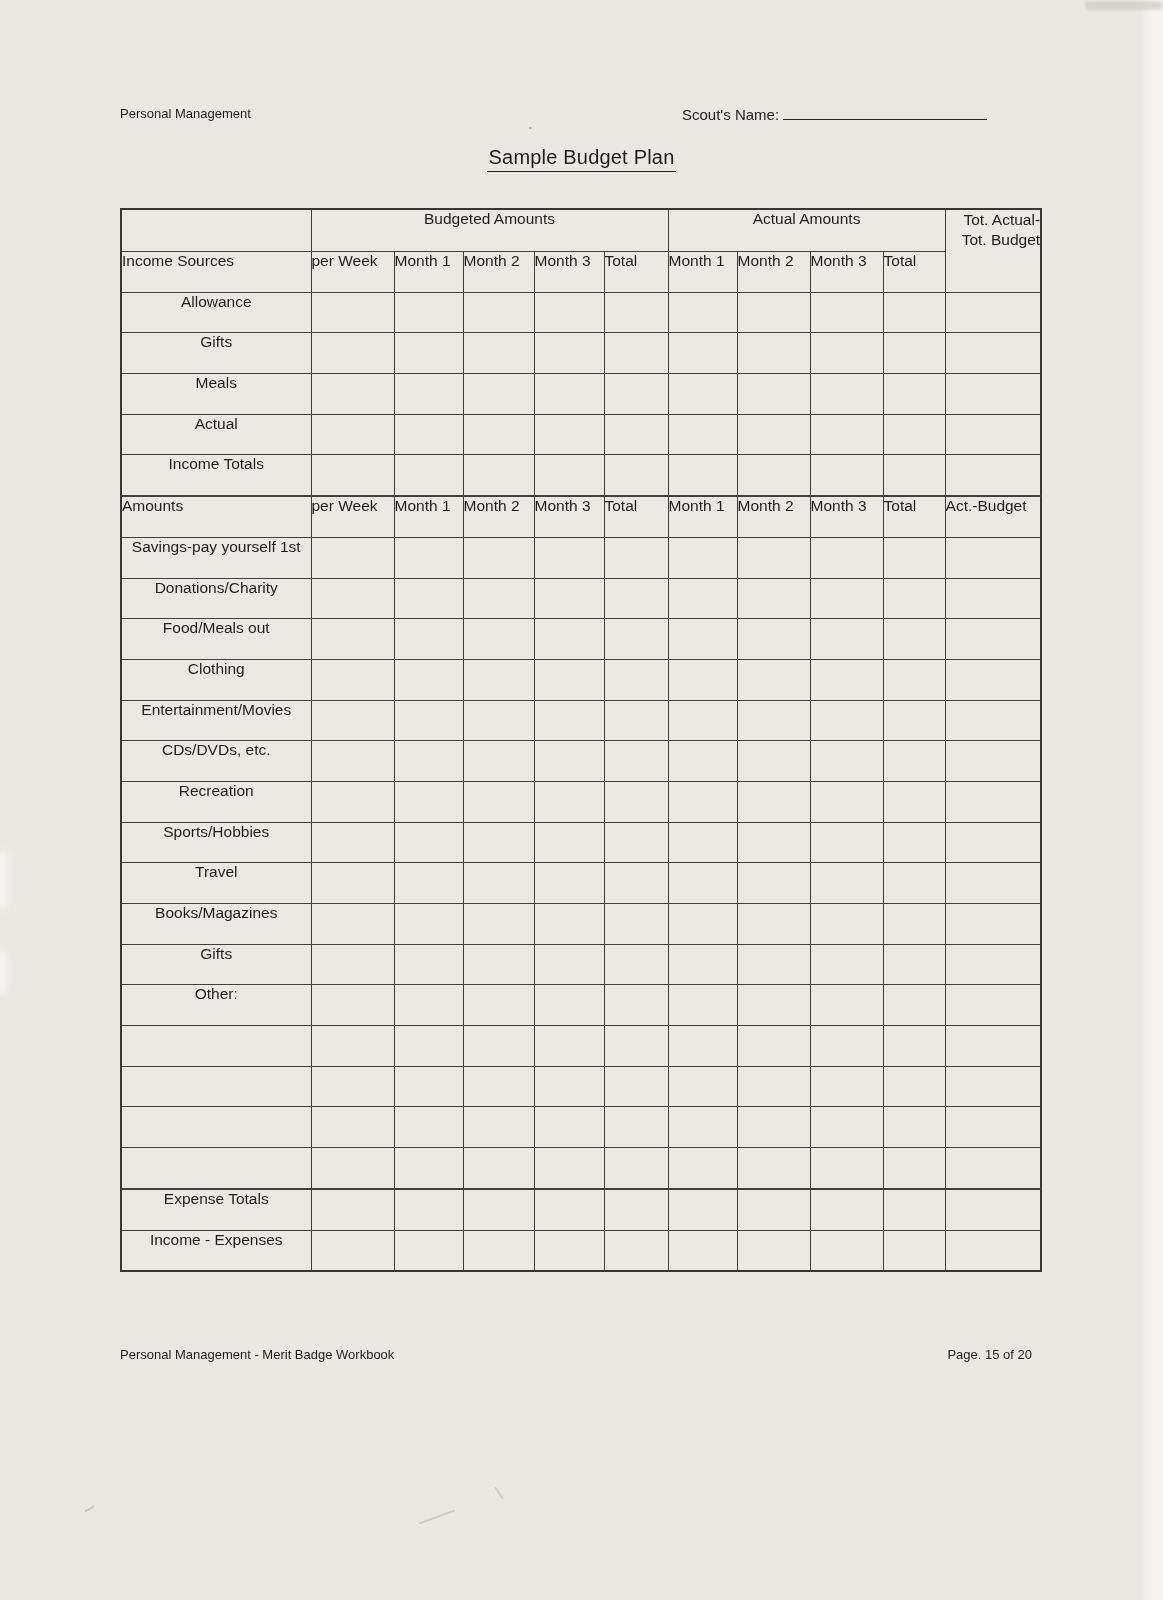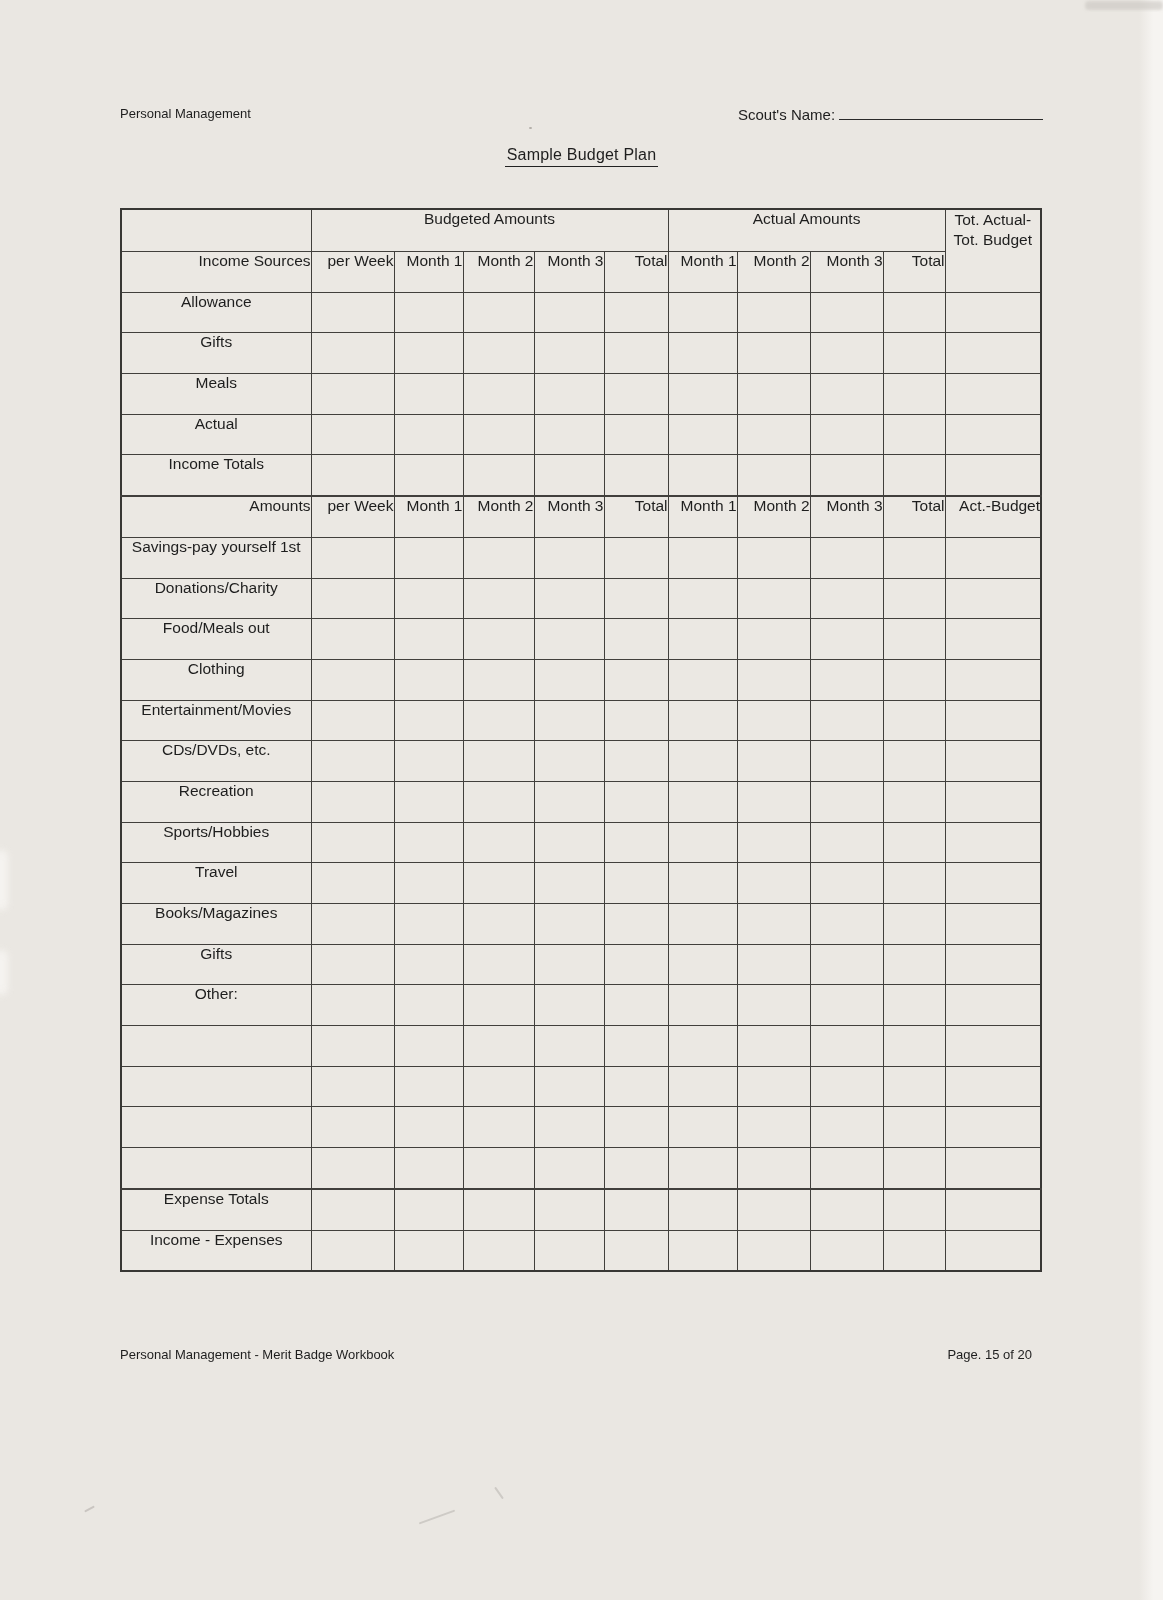--- a/index.html
+++ b/index.html
@@ -34,51 +34,51 @@
     position:absolute;left:529px;top:127px;width:3px;height:2px;
     background:#8a867f;border-radius:50%;opacity:.6;
   }
   .pencil{position:absolute;background:#7d7873;opacity:.3;border-radius:2px}
   .pencil-a{left:84px;top:1508px;width:11px;height:2px;transform:rotate(-28deg)}
   .pencil-b{left:418px;top:1516px;width:38px;height:2px;transform:rotate(-20deg);opacity:.25}
   .pencil-c{left:492px;top:1492px;width:14px;height:2px;transform:rotate(55deg);opacity:.25}
 
   
   .page-head-left{position:absolute;left:120px;top:106px;font-size:13px}
-  .scout-block{position:absolute;left:738px;top:106px;font-size:15px;white-space:nowrap}
+  .scout-block{position:absolute;left:682px;top:106px;font-size:15px;white-space:nowrap}
   .scout-blank{
     display:inline-block;width:204px;height:1px;margin-left:4px;
     border-bottom:1.6px solid #2a2a2a;vertical-align:baseline;
   }
   .doc-title{
     position:absolute;left:0;top:146px;width:1163px;text-align:center;
-    font-size:16px;letter-spacing:.2px;
+    font-size:20px;letter-spacing:.2px;
   }
   .doc-title span{
     display:inline-block;border-bottom:1.7px solid #222;padding:0 2px 2px 2px;
   }
 
   
   table.grid{
     position:absolute;left:120px;top:208px;width:920px;
     border-collapse:collapse;table-layout:fixed;
     border:2.2px solid #383734;
   }
   table.grid td{
     border:1.6px solid #413f3c;
     height:39.7px;padding:0;font-size:15.5px;
     vertical-align:top;overflow:hidden;white-space:nowrap;
     background:#ebe8e3;
   }
   tr.group-row td{height:41px}
   td.lbl{padding:5px 3px 0 5px;text-align:center}
-  td.chead{text-align:right;vertical-align:middle;padding-top:1px}
+  td.chead{text-align:left;vertical-align:middle;padding-top:1px}
   td.ghead{text-align:center;vertical-align:middle;font-size:16px}
   td.totdiff{
-    vertical-align:middle;text-align:center;padding-left:9px;
+    vertical-align:middle;text-align:right;padding-left:9px;
     font-size:15.5px;line-height:20px;
   }
   tr.sect td{border-top-width:2.3px}
   tr.thick td{border-top-width:2.3px}
 
   
   .page-foot{
     position:absolute;left:120px;top:1347px;width:912px;
     display:flex;justify-content:space-between;font-size:13px;
   }

